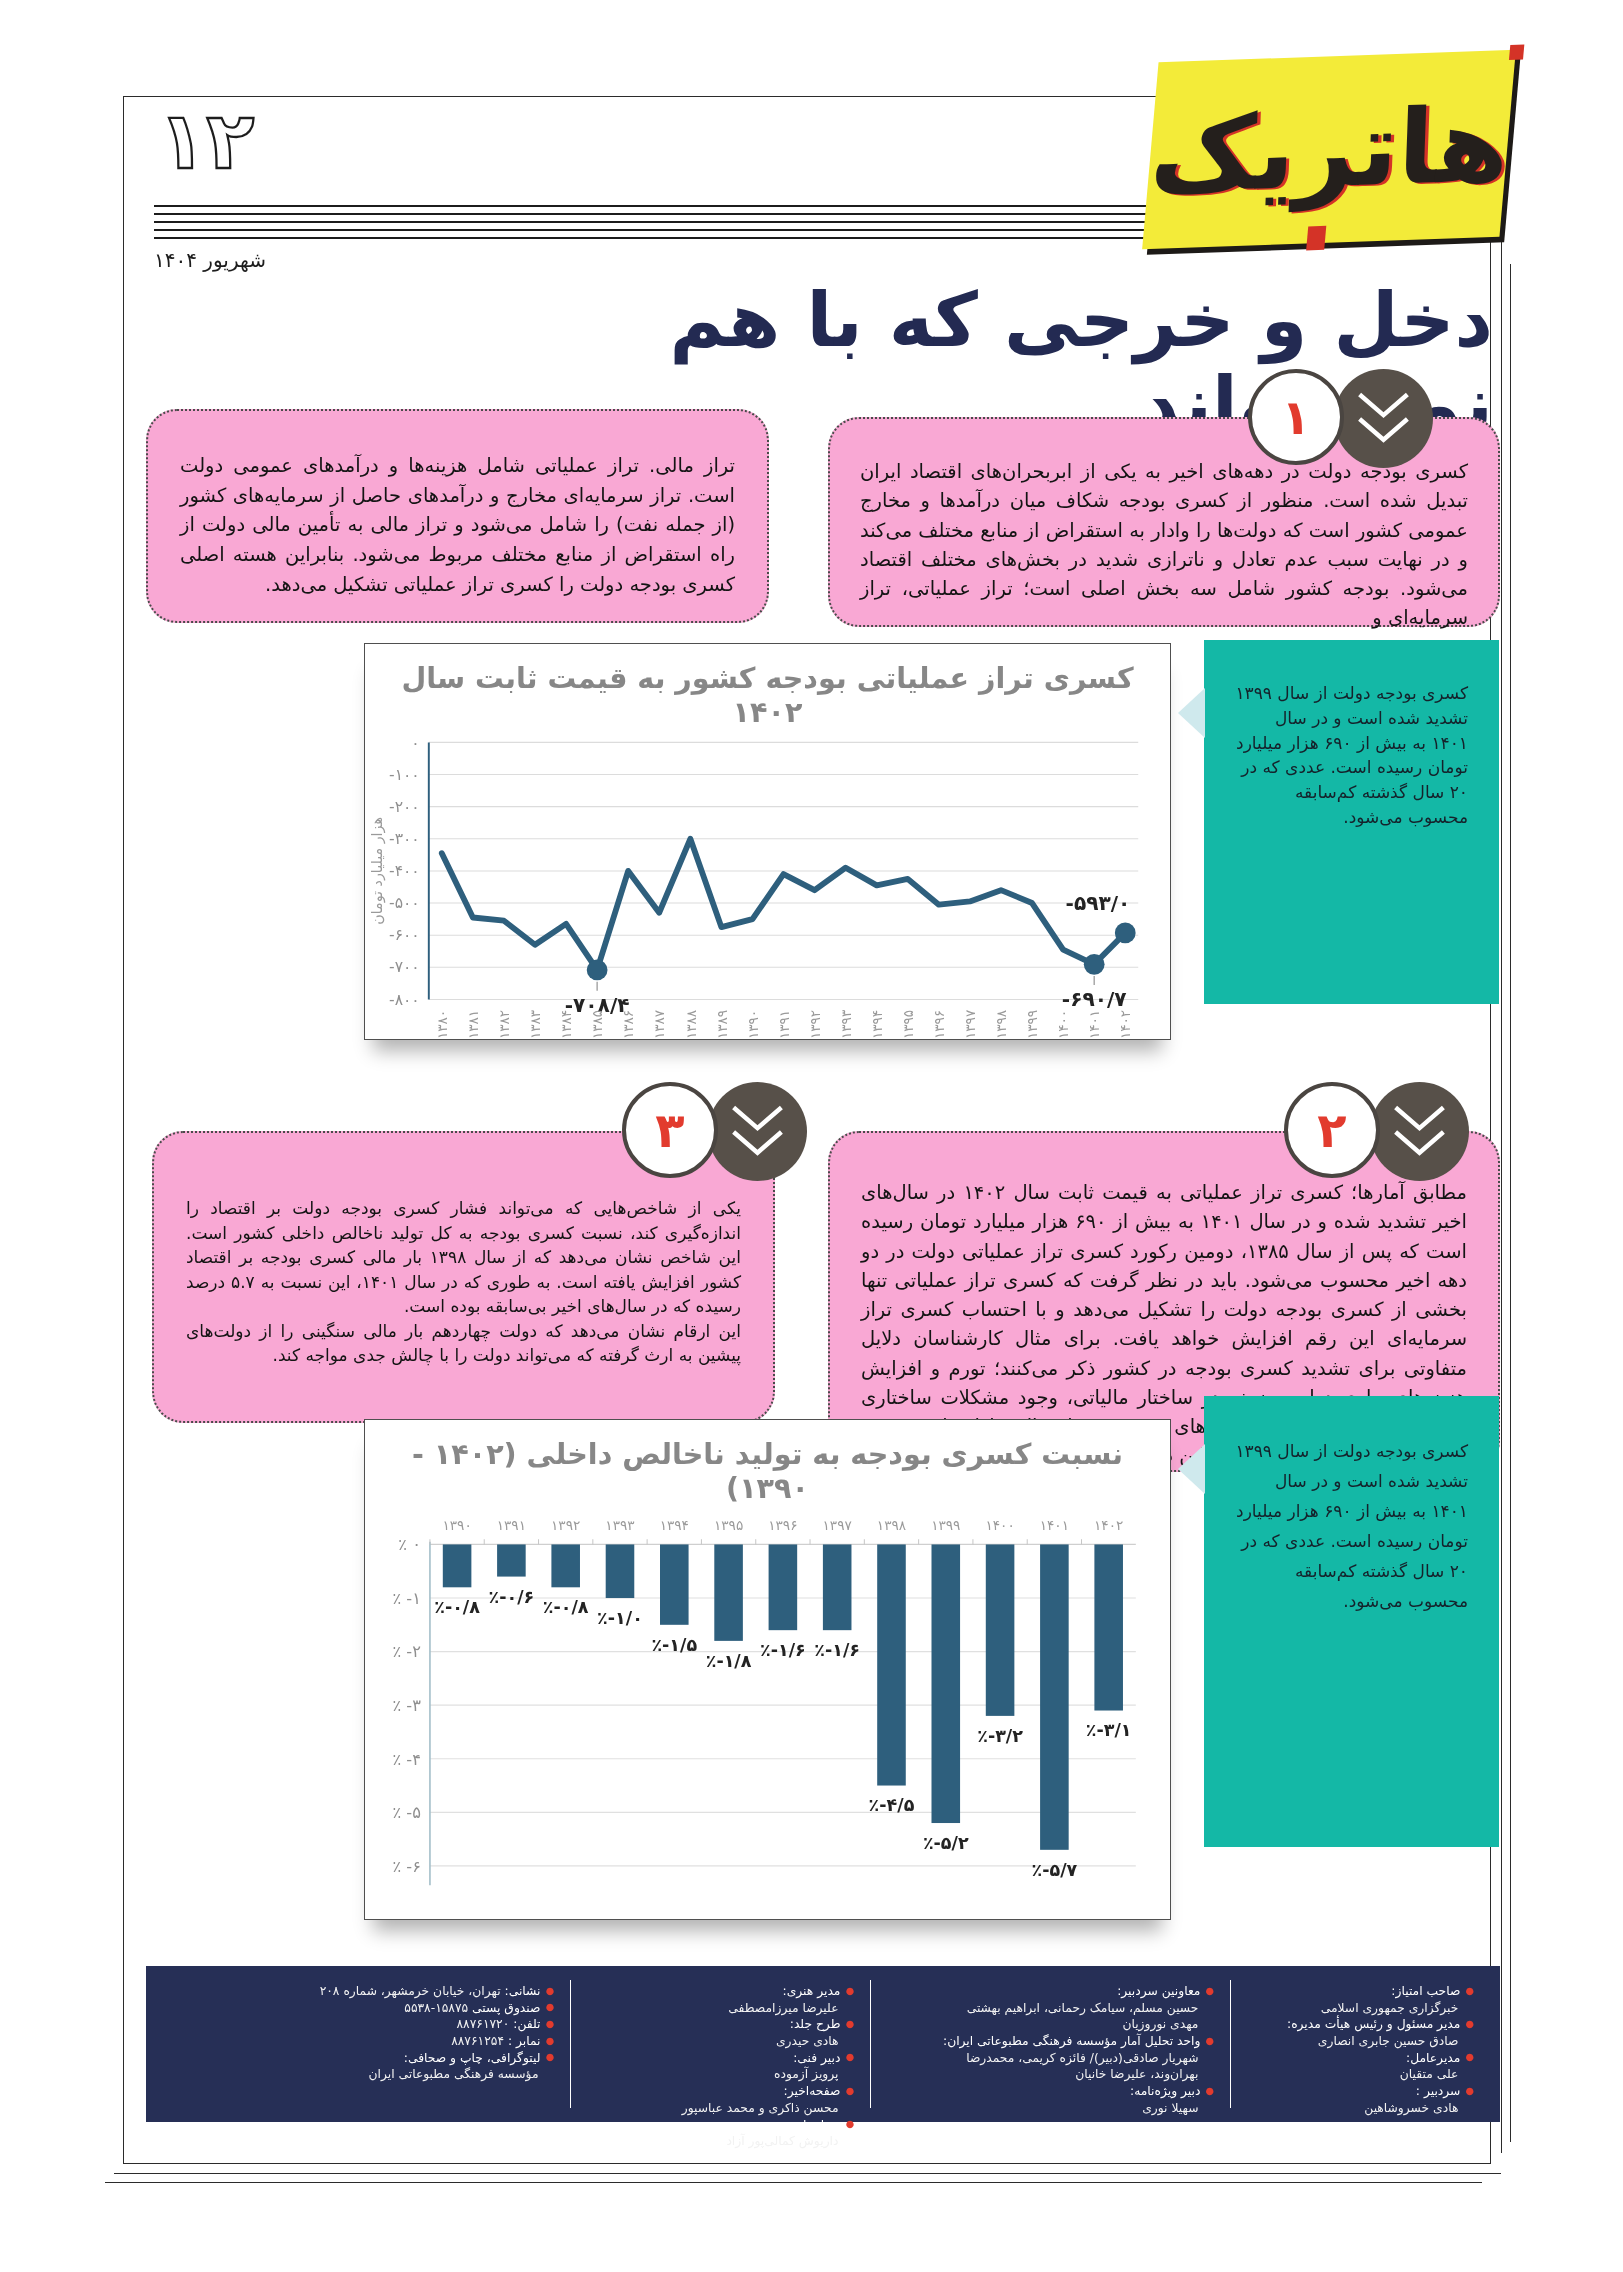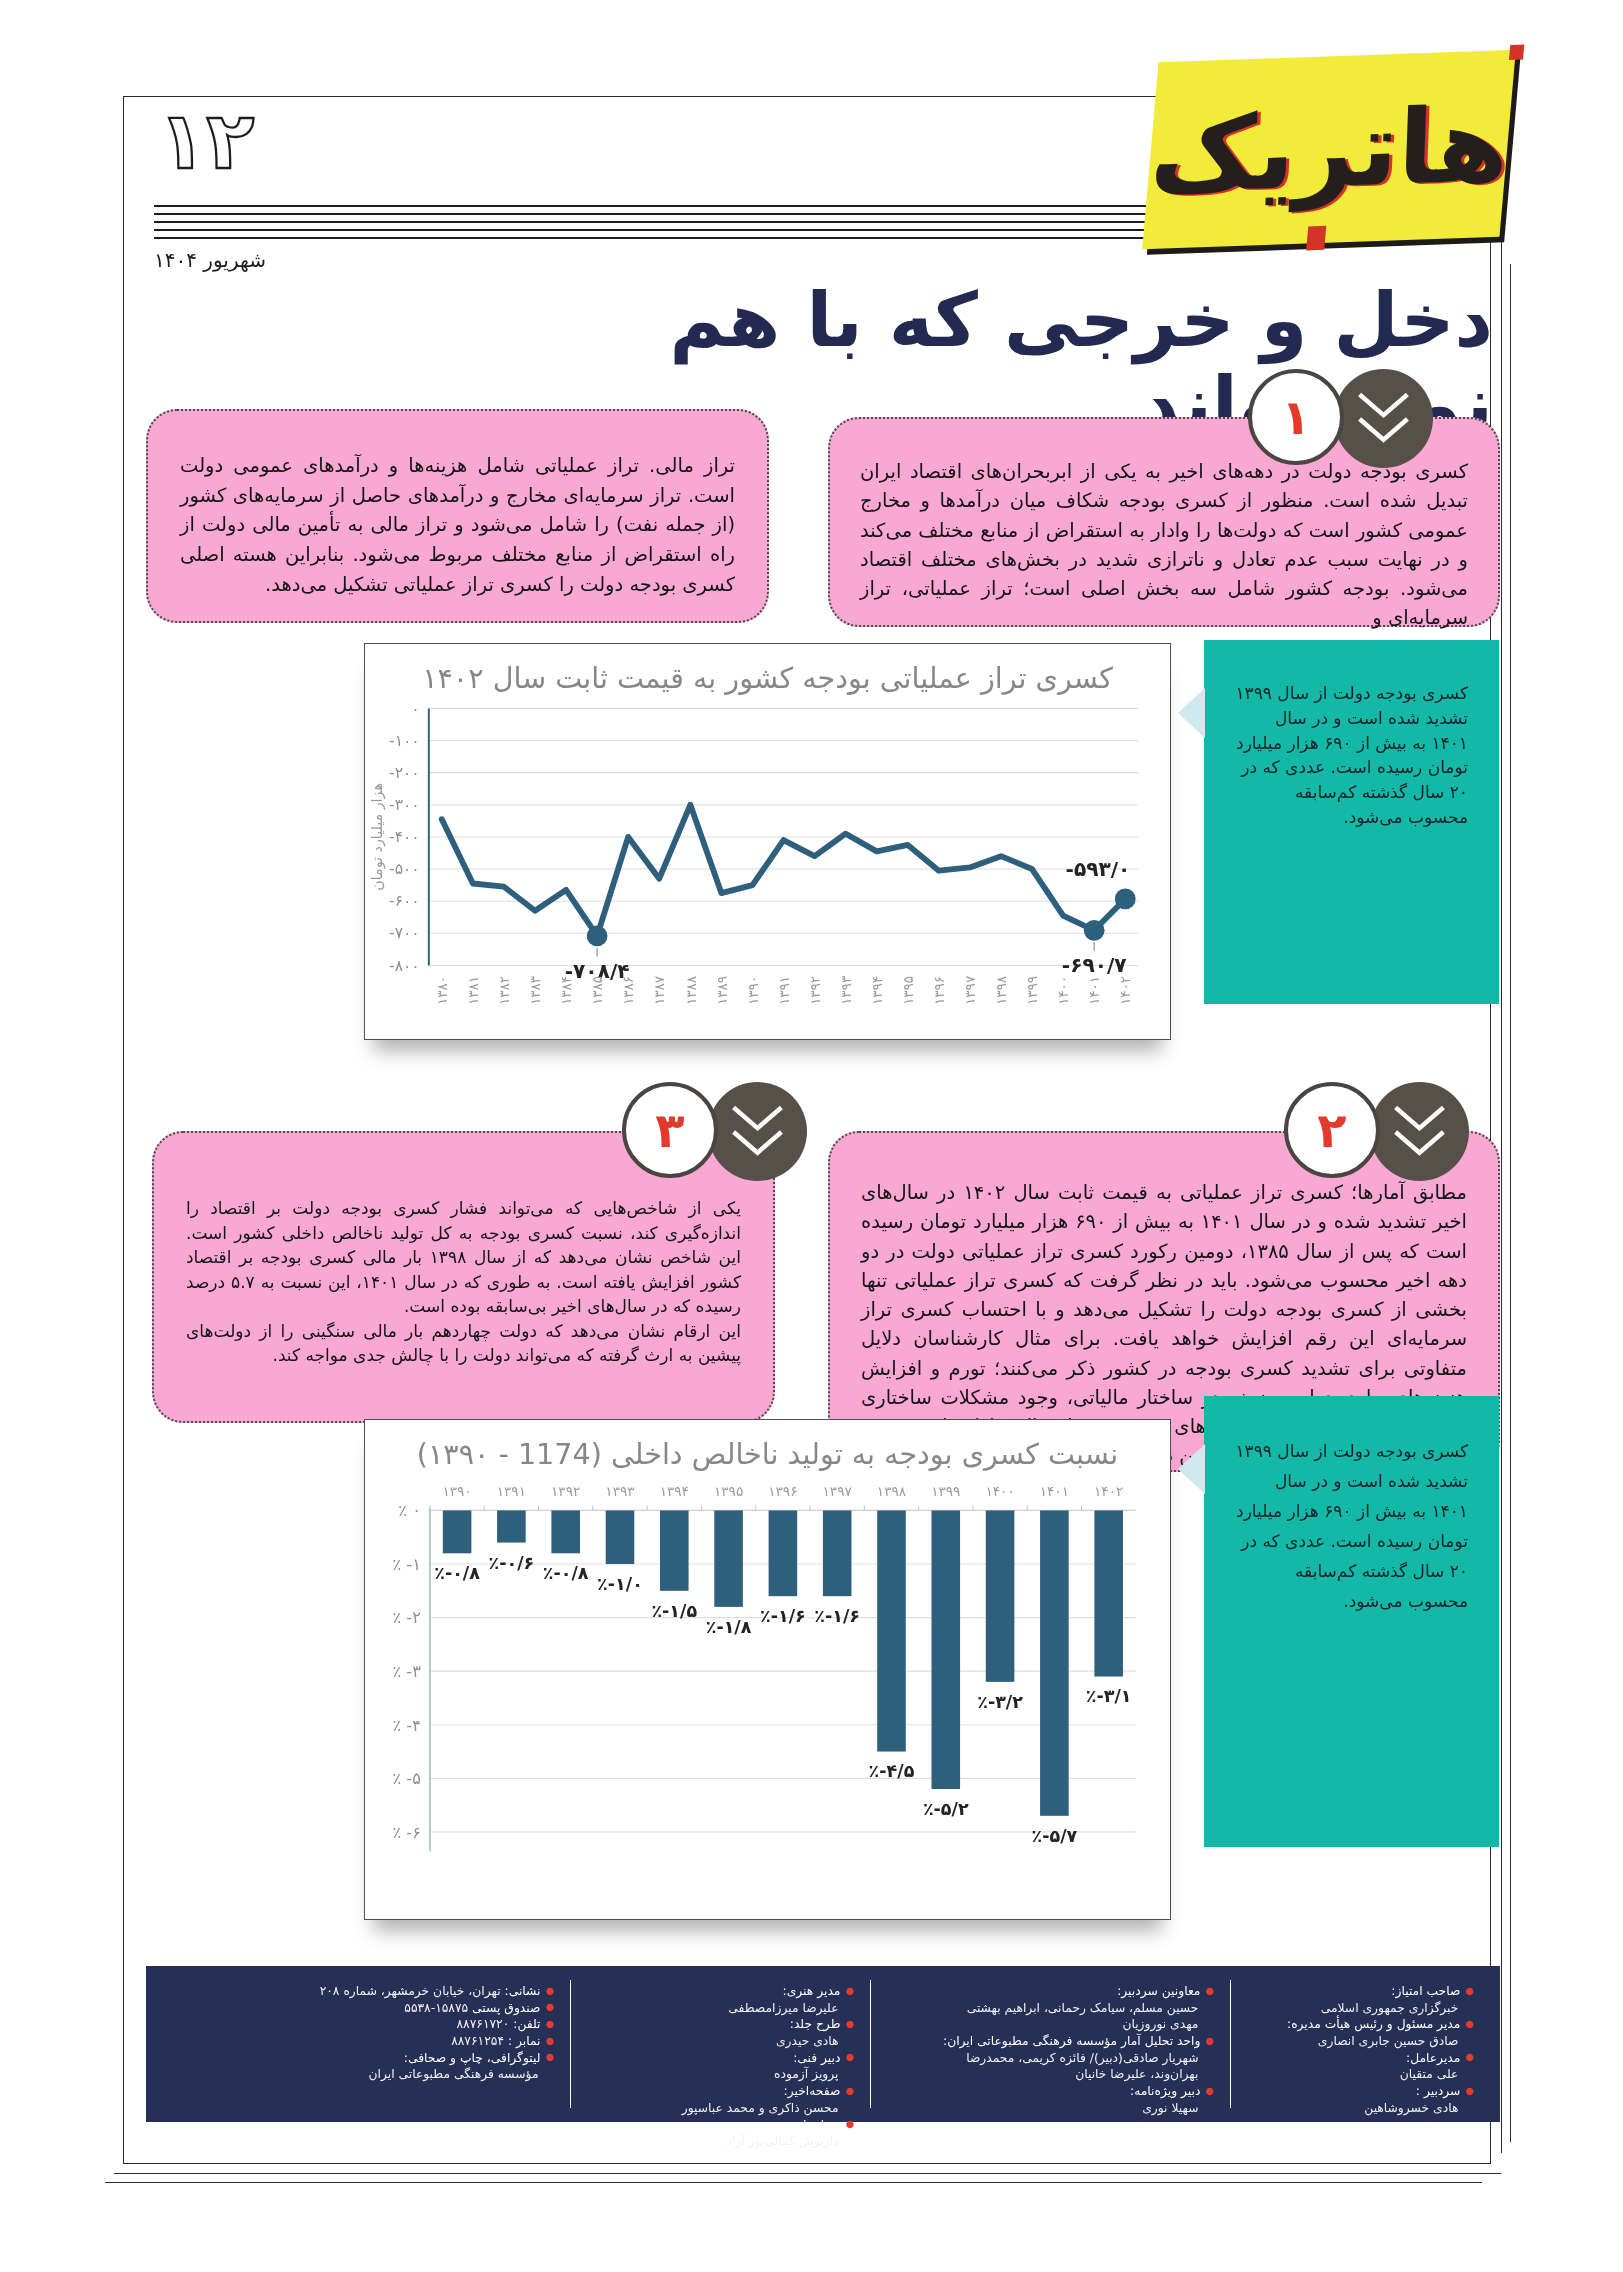--- a/index.html
+++ b/index.html
@@ -37,21 +37,21 @@
   .num-circle span{font-size:48px;font-weight:bold;color:#e23b2e;}
   .chev-circle{width:99px;height:99px;border-radius:50%;background:#575049;margin-left:-10.4px;z-index:1;
     display:flex;align-items:center;justify-content:center;}
   .m1{left:1248px;top:369px;}
   .m2{left:1284px;top:1082px;}
   .m3{left:622px;top:1082px;}
   .card{position:absolute;background:#ffffff;border:1.6px solid #4f4f4f;box-sizing:border-box;
     box-shadow:0 19.5px 18px -9px rgba(0,0,0,0.30);}
   .card1{left:364px;top:643px;width:807px;height:397px;}
   .card2{left:364px;top:1419px;width:807px;height:501px;}
-  .card h3{margin:17px 17px 2.6px;text-align:center;font-size:28.6px;font-weight:normal;color:#878787;direction:rtl;}
+  .card h3{margin:17px 17px 2.6px;text-align:center;font-size:28.6px;font-weight:bold;color:#878787;direction:rtl;}
   .card svg{display:block;}
   .callout{position:absolute;background:#14b8a6;direction:rtl;text-align:right;color:#15222b;
     box-sizing:border-box;padding:41px 31px;font-size:17px;}
   .callout::before{content:"";position:absolute;left:-26px;top:48px;width:0;height:0;
     border-top:25px solid transparent;border-bottom:25px solid transparent;border-right:27px solid #cfe9ed;}
   .callout p{margin:0;}
   .co1{left:1204px;top:640px;width:295px;height:364px;line-height:1.46;}
   .co2{left:1204px;top:1396px;width:295px;height:451px;line-height:1.76;}
   .footer{position:absolute;left:146px;top:1966px;width:1354px;height:156px;background:#262f56;
     display:flex;direction:rtl;box-sizing:border-box;padding:14.3px 10.4px;color:#fff;}
@@ -194,21 +194,21 @@
           <polyline points="18,52 55,84 92,52" fill="none" stroke="#fff" stroke-width="7"></polyline>
         </svg>
     </div>
   </div>
   <div class="dotbox box-3">
     <p>یکی از شاخص‌هایی که می‌تواند فشار کسری بودجه دولت بر اقتصاد را اندازه‌گیری کند، نسبت کسری بودجه به کل تولید ناخالص داخلی کشور است. این شاخص نشان می‌دهد که از سال ۱۳۹۸ بار مالی کسری بودجه بر اقتصاد کشور افزایش یافته است. به طوری که در سال ۱۴۰۱، این نسبت به ۵.۷ درصد رسیده که در سال‌های اخیر بی‌سابقه بوده است.
 این ارقام نشان می‌دهد که دولت چهاردهم بار مالی سنگینی را از دولت‌های پیشین به ارث گرفته که می‌تواند دولت را با چالش جدی مواجه کند.</p>
   </div>
 
   <div class="card card2">
-    <h3>نسبت کسری بودجه به تولید ناخالص داخلی (1174 - ۱۳۹۰)</h3>
+    <h3>نسبت کسری بودجه به تولید ناخالص داخلی (۱۴۰۲ - ۱۳۹۰)</h3>
     <svg width="802" height="432" viewBox="0 0 1235 665">
         <line x1="100" y1="56" x2="1187" y2="56" stroke="#cfcfcf" stroke-width="1.8"></line>
         <text x="86" y="65" text-anchor="end" font-size="25" fill="#8f8f8f">٪ ۰</text>
         <line x1="100" y1="138.5" x2="1187" y2="138.5" stroke="#e0e0e0" stroke-width="1.8"></line>
         <text x="86" y="147.5" text-anchor="end" font-size="25" fill="#8f8f8f">٪ -۱</text>
         <line x1="100" y1="221" x2="1187" y2="221" stroke="#e0e0e0" stroke-width="1.8"></line>
         <text x="86" y="230" text-anchor="end" font-size="25" fill="#8f8f8f">٪ -۲</text>
         <line x1="100" y1="303.5" x2="1187" y2="303.5" stroke="#e0e0e0" stroke-width="1.8"></line>
         <text x="86" y="312.5" text-anchor="end" font-size="25" fill="#8f8f8f">٪ -۳</text>
         <line x1="100" y1="386" x2="1187" y2="386" stroke="#e0e0e0" stroke-width="1.8"></line>

